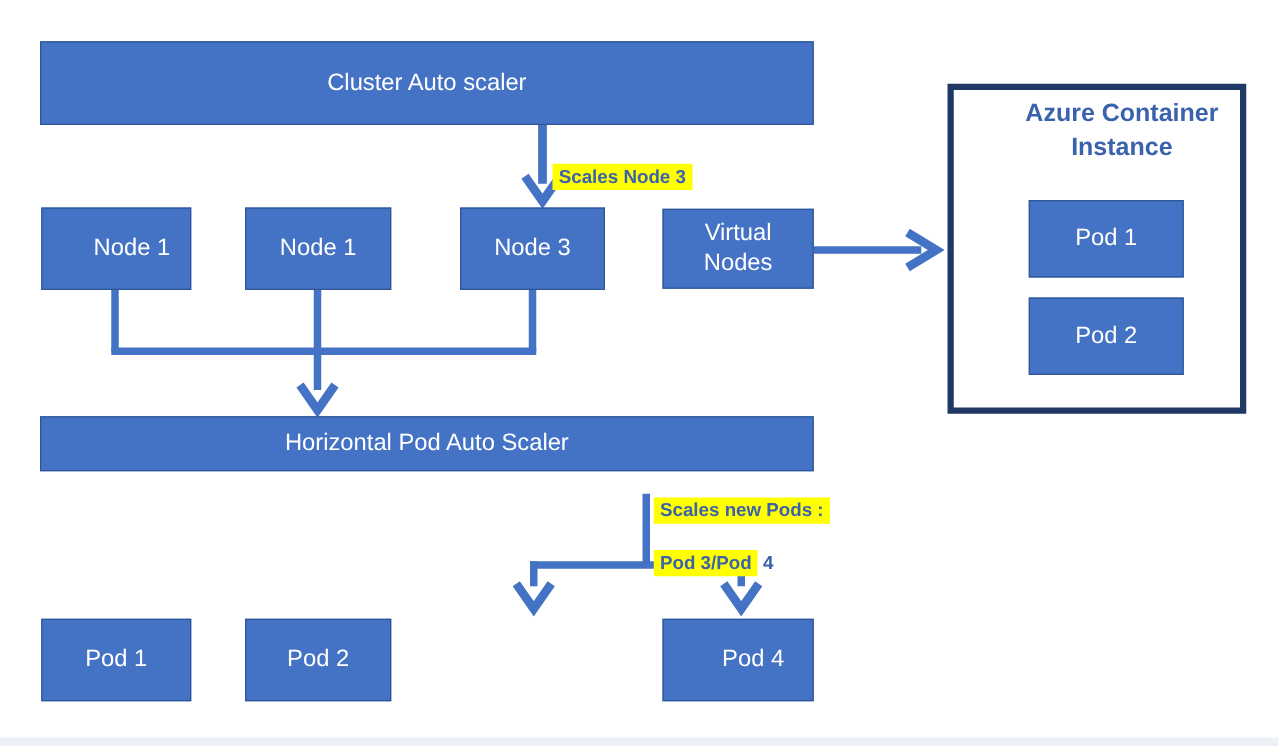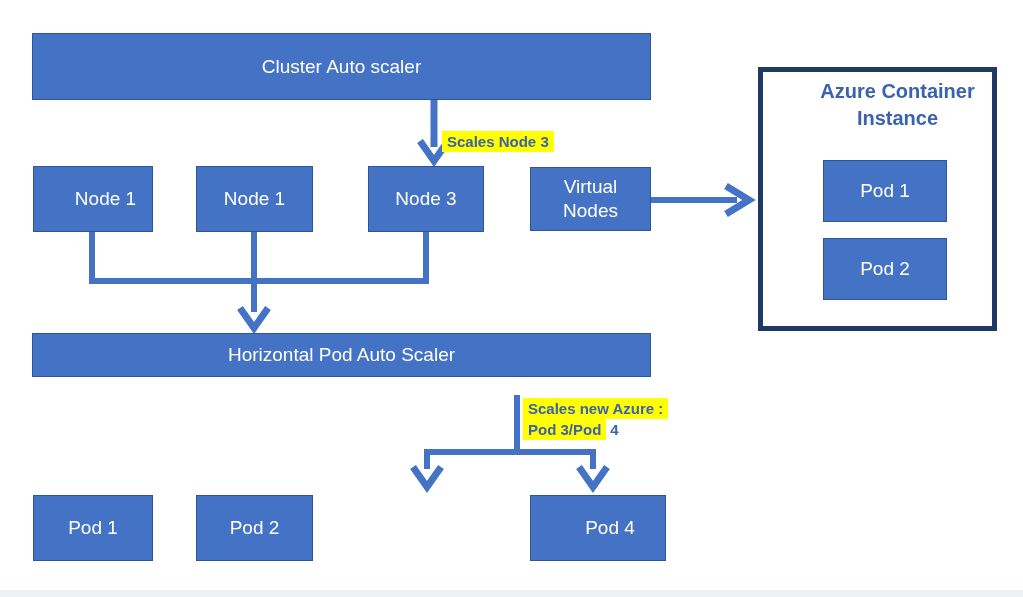--- a/index.html
+++ b/index.html
@@ -39,21 +39,21 @@
   }
   .conn-svg{position:absolute;left:0;top:0;width:1023px;height:597px;pointer-events:none;}
   .conn-line{stroke:var(--connector);fill:none;}
   .conn-head{stroke:var(--connector);fill:none;}
   .note{
     position:absolute;
     font-size:15px;font-weight:bold;color:var(--blue-text);
     display:flex;flex-direction:column;align-items:flex-start;
   }
   .note .hl{background:var(--highlight);padding:2px 5px;display:inline-block;}
-  .note .row{display:flex;align-items:baseline;}
+  .note .row{display:flex;align-items:baseline;margin-top:21px;}
   .note .plain{padding:2px 0 2px 4px;display:inline-block;}
   .footer-strip{
     position:absolute;left:0;top:590px;width:1023px;height:7px;
     background:var(--footer-strip);
   }
 </style>
 </head>
 <body>
 
 <div id="canvas">
@@ -117,30 +117,30 @@
   <div class="box" style="left:32px;top:333px;width:619px;height:44px;">
     <span>Horizontal Pod Auto Scaler</span>
   </div>
 
   <div class="box" style="left:33px;top:495px;width:120px;height:66px;">
     <span>Pod 1</span>
   </div>
   <div class="box" style="left:196px;top:495px;width:117px;height:66px;">
     <span>Pod 2</span>
   </div>
-  <div class="box" style="left:530px;top:495px;width:136px;height:66px;padding-left:24px;">
+  <div class="box" style="left:530px;top:495px;width:121px;height:66px;padding-left:24px;">
     <span>Pod 4</span>
   </div>
 
   <div class="note" style="left:442px;top:107px;margin-top:24px;">
     <span class="hl">Scales Node 3</span>
   </div>
 
   <div class="note" style="left:523px;top:398px;">
-    <span class="hl">Scales new Azure :</span>
+    <span class="hl">Scales new Pods :</span>
     <span class="row">
       <span class="hl">Pod 3/Pod</span>
       <span class="plain">4</span>
     </span>
   </div>
 
   <div class="footer-strip"></div>
 </div>
 
 </body></html>

